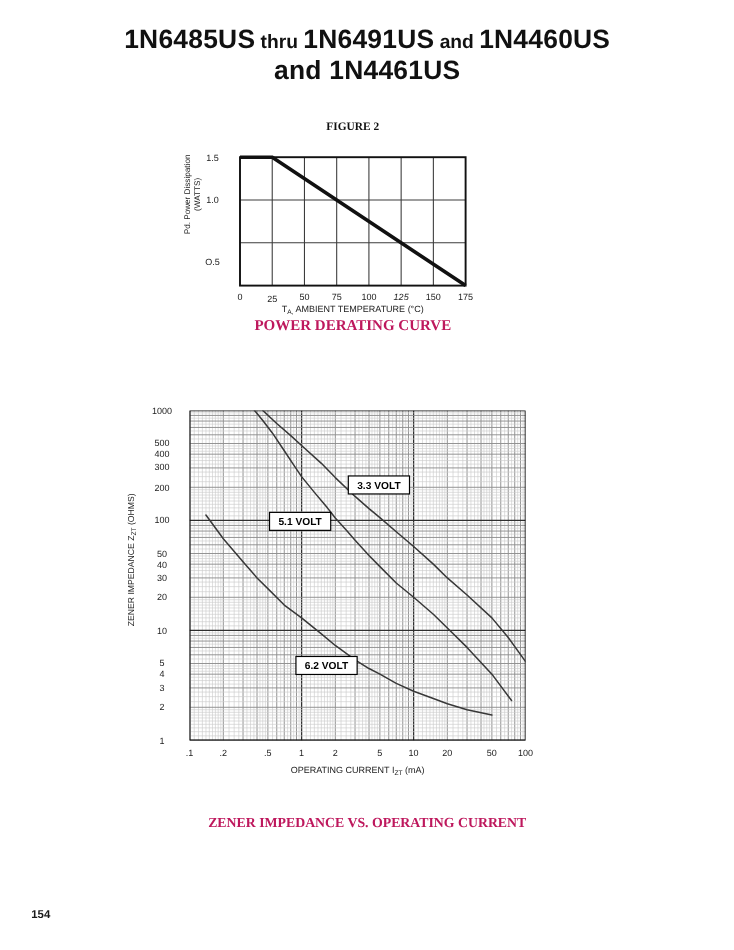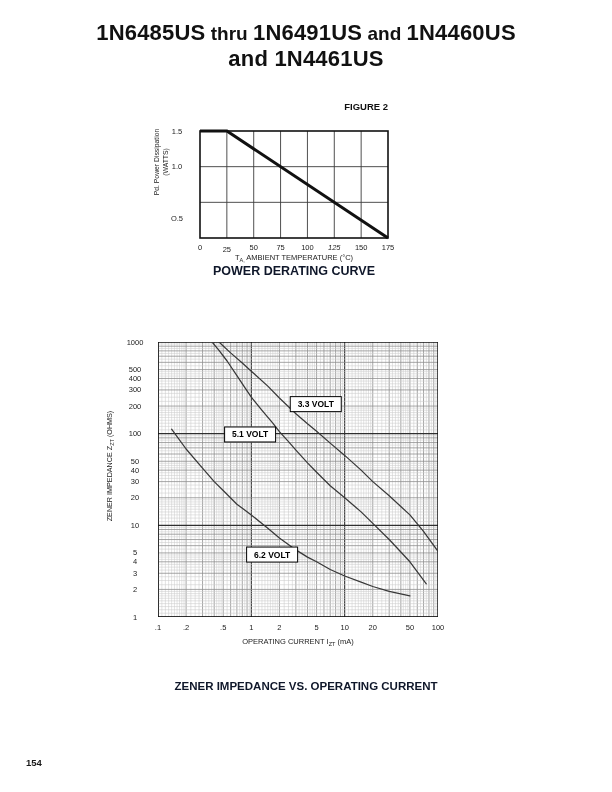--- a/index.html
+++ b/index.html
@@ -5,24 +5,24 @@
   html,body{margin:0;padding:0;background:#ffffff;}
   .page{
     position:relative;width:612px;height:792px;background:#ffffff;
     font-family:"Liberation Sans",sans-serif;color:#1a1a1a;overflow:hidden;
   }
   
   .hdr{position:absolute;left:0;width:612px;text-align:center;font-weight:bold;color:#111;}
   .hdr-line1{top:20px;}
   .hdr-line2{top:46px;}
   .seg-lg{font-size:22px;letter-spacing:0.2px;}
-  .seg-sm{font-size:19px;}
+  .seg-sm{font-size:16px;}
   
-  .figcap{position:absolute;font-weight:bold;font-size:9.5px;text-align:right;color:#111;}
-  .figtitle{position:absolute;font-weight:bold;text-align:center;color:#0f172a;}
+  .figcap{position:absolute;font-weight:bold;font-size:9.5px;text-align:center;color:#111;font-family:Liberation Serif, serif;}
+  .figtitle{position:absolute;font-weight:bold;text-align:center;color:#be185d;font-family:Liberation Serif, serif;}
   
   .tick{position:absolute;font-size:7.5px;color:#222;line-height:9px;}
   .tick.xc{text-align:center;}
   .tick.yr{text-align:center;}
   
   .axlabel{position:absolute;font-size:7.5px;color:#222;text-align:center;white-space:nowrap;}
   .vlabel{transform:rotate(-90deg);transform-origin:center center;}
   sub.axsub{font-size:5.5px;vertical-align:-2px;}
   .f2-ylab{position:absolute;left:106px;top:152px;width:114px;height:20px;
            font-size:6.8px;line-height:8.6px;text-align:center;color:#222;

